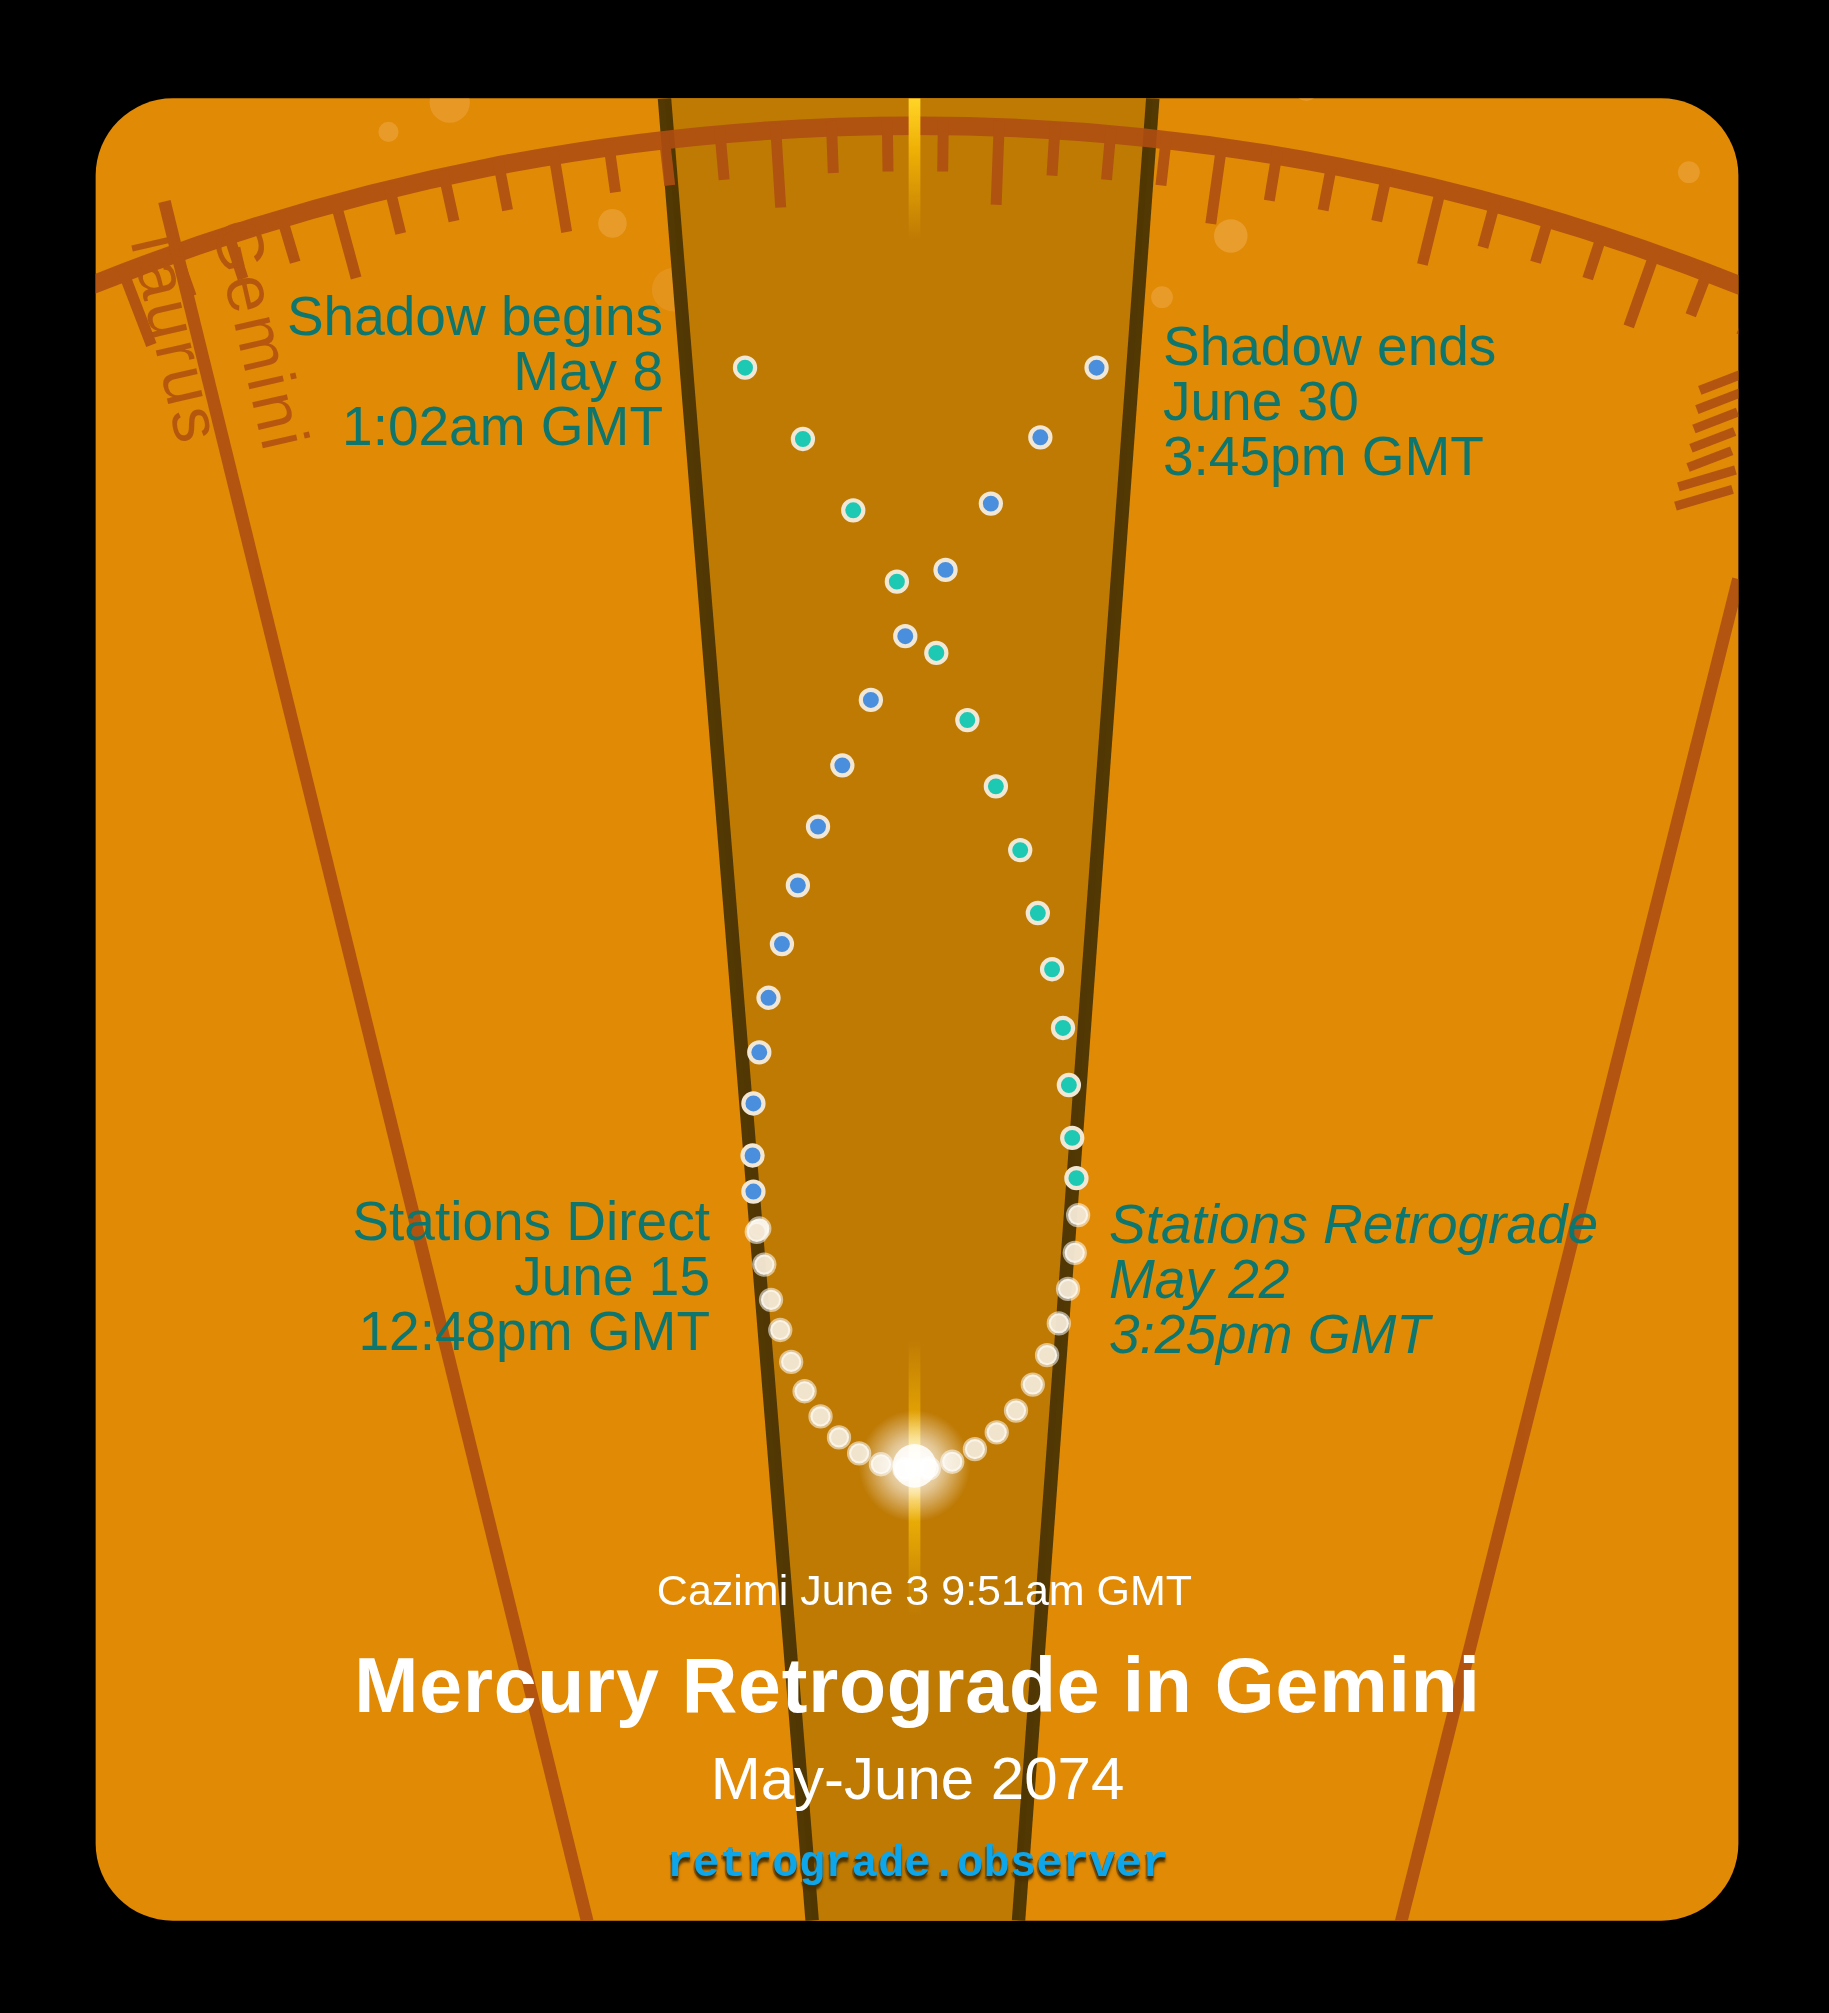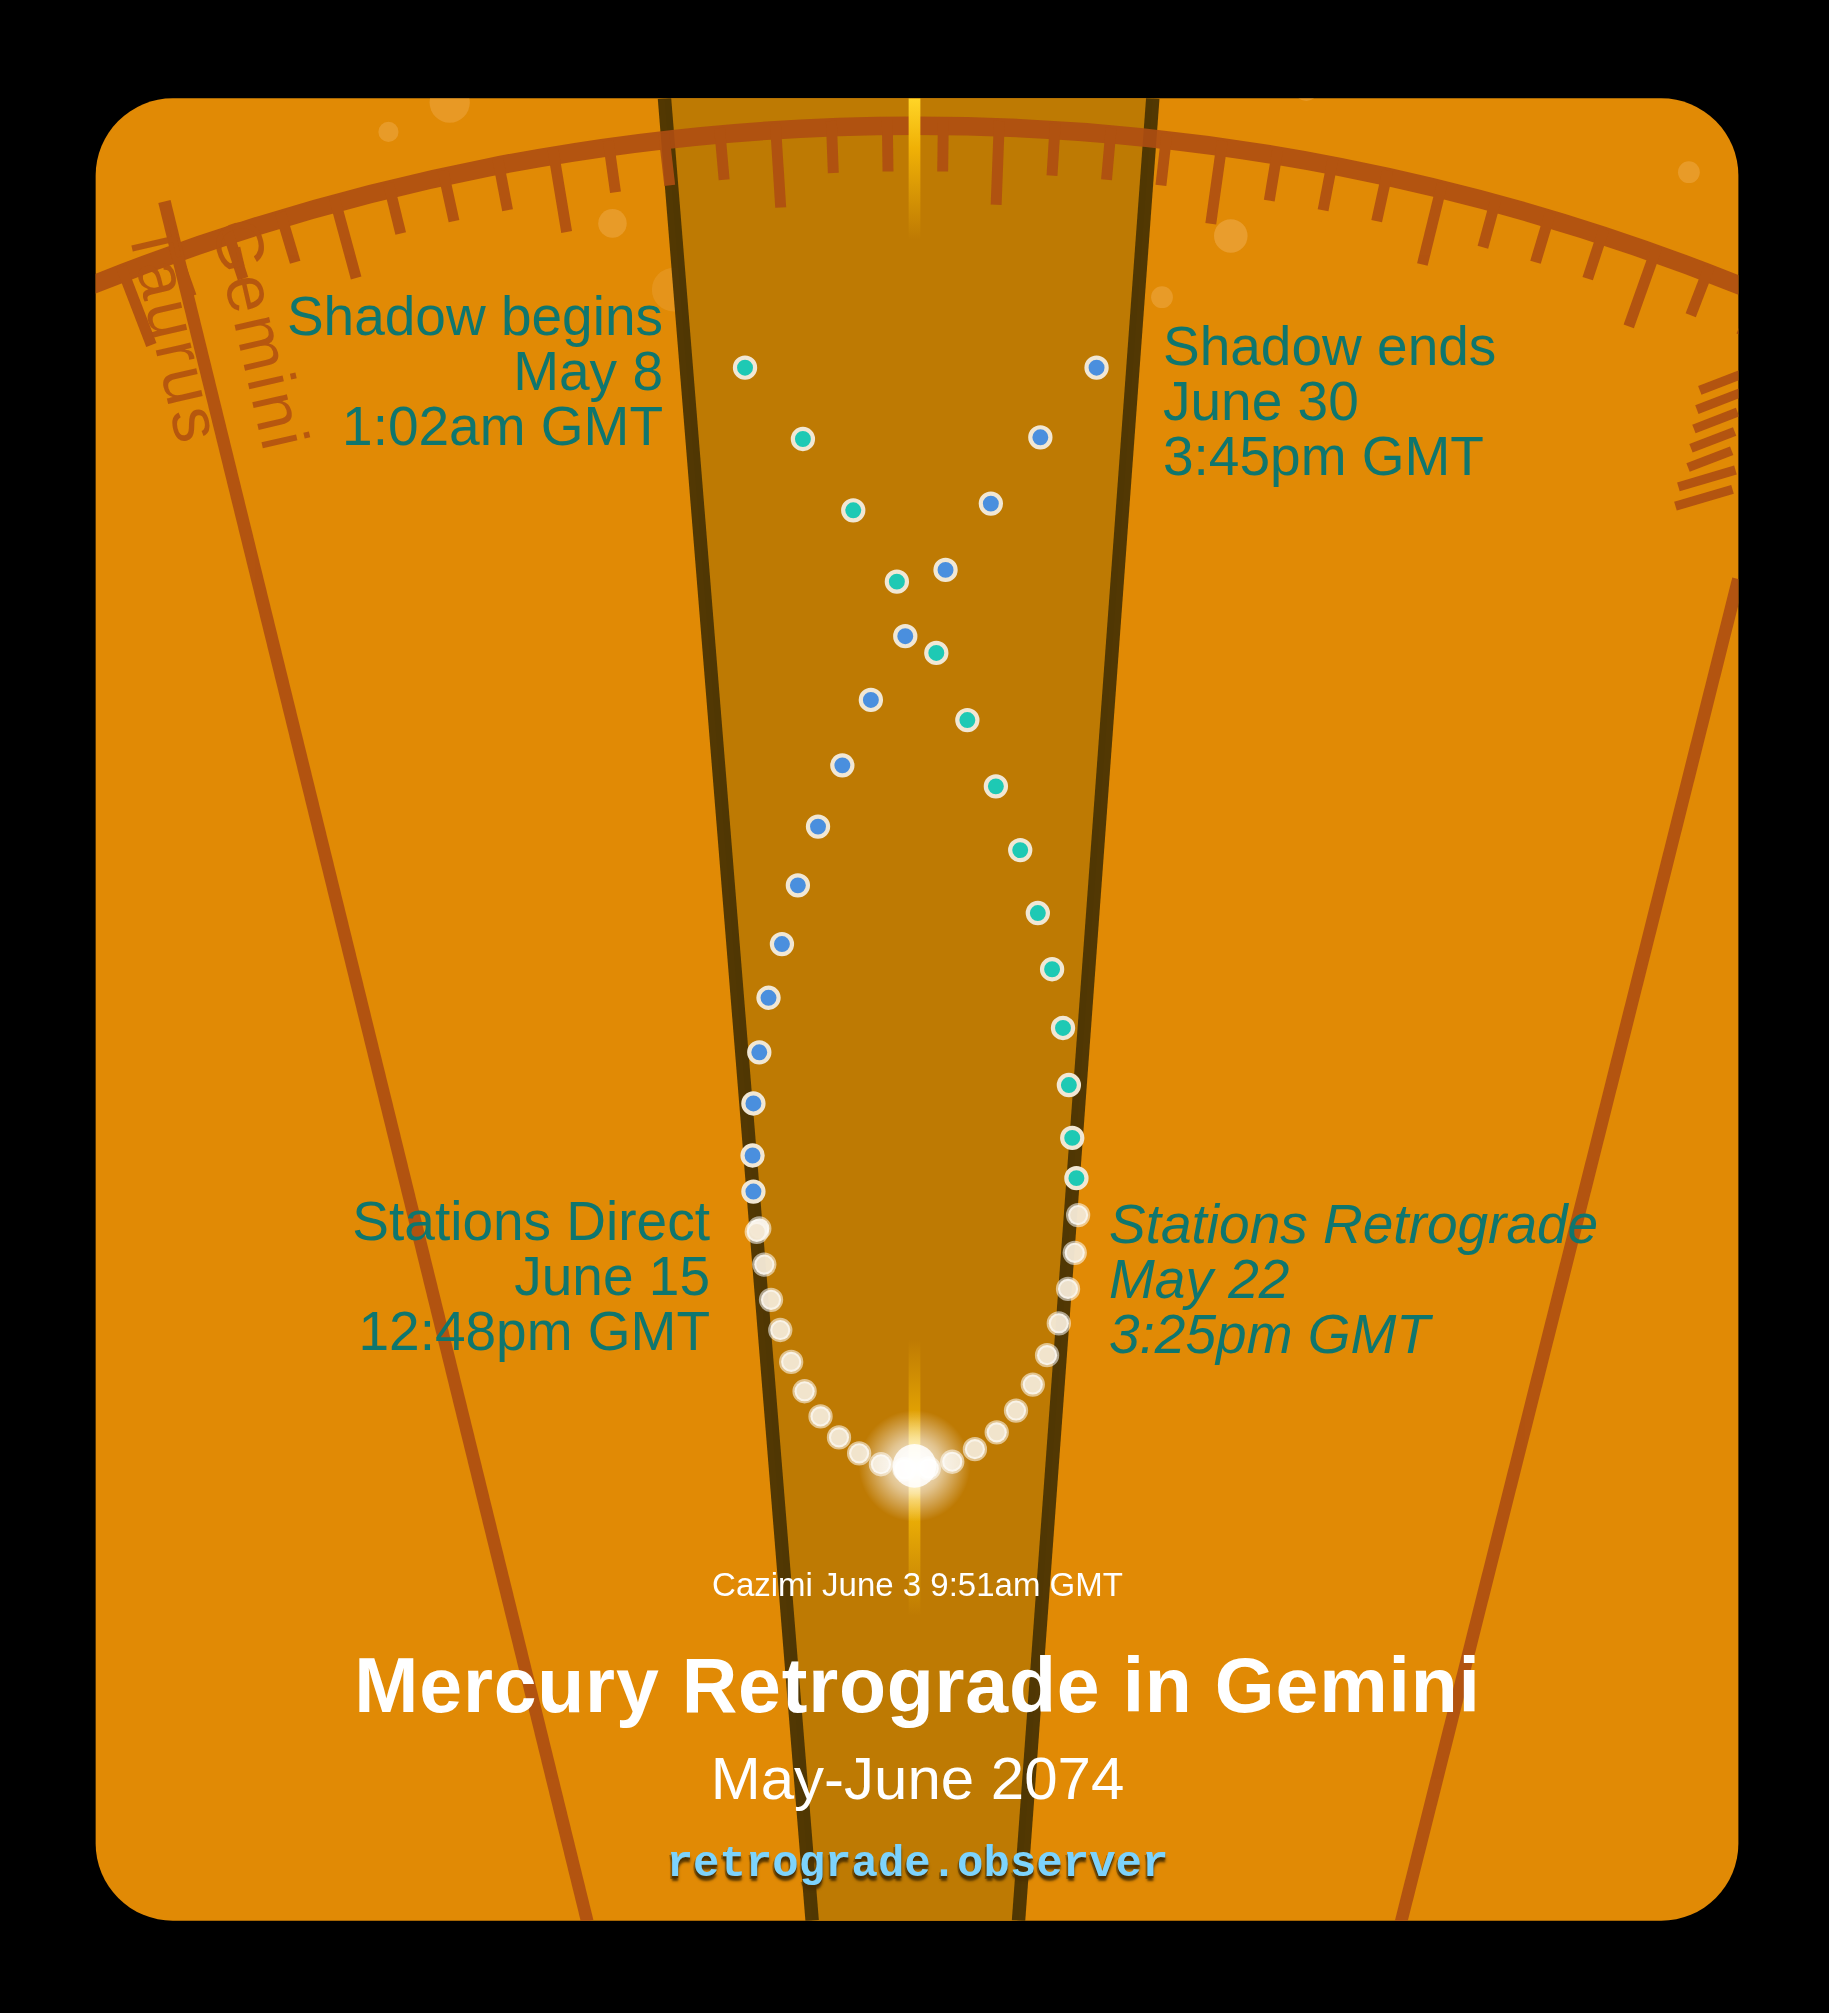--- a/index.html
+++ b/index.html
@@ -3,25 +3,25 @@
 <meta charset="utf-8">
 <style>
   html,body{margin:0;padding:0;background:#000;}
   #stage{position:relative;width:1829px;height:2014px;background:#000;overflow:hidden;
          font-family:"Liberation Sans",sans-serif;}
   #scene{position:absolute;left:0;top:0;}
   .ann{position:absolute;color:#0f766e;font-size:55px;line-height:55px;white-space:nowrap;}
   .ann.right{text-align:right;}
   .ann.left{text-align:left;}
   .centered{position:absolute;left:96px;width:1643px;text-align:center;color:#fff;white-space:nowrap;}
-  #cazimi-label{top:1566px;font-size:33px;}
+  #cazimi-label{top:1566px;font-size:43px;padding-left:7px;}
   #main-title{top:1641px;font-size:77px;font-weight:bold;letter-spacing:0.8px;}
   #subtitle{top:1744px;font-size:60px;}
   #footer-url{top:1839px;font-size:44px;font-weight:bold;
-    font-family:"Liberation Mono",monospace;color:#7dd3fc;
+    font-family:"Liberation Mono",monospace;color:#0ea5e9;
     text-shadow:0 5px 2.5px rgba(74,48,2,.9),0 1.7px 0 rgba(74,48,2,.8),-1.7px 3.4px 0 rgba(74,48,2,.45);}
   text.sign-label{font-family:"Liberation Sans",sans-serif;font-size:80px;fill:#AE4E12;opacity:.92;letter-spacing:5px;}
 </style>
 </head>
 <body>
 
 <div id="stage">
   <svg id="scene" width="1829" height="2014" viewBox="0 0 2180 2400">
     <defs>
       <clipPath id="cardClip">

